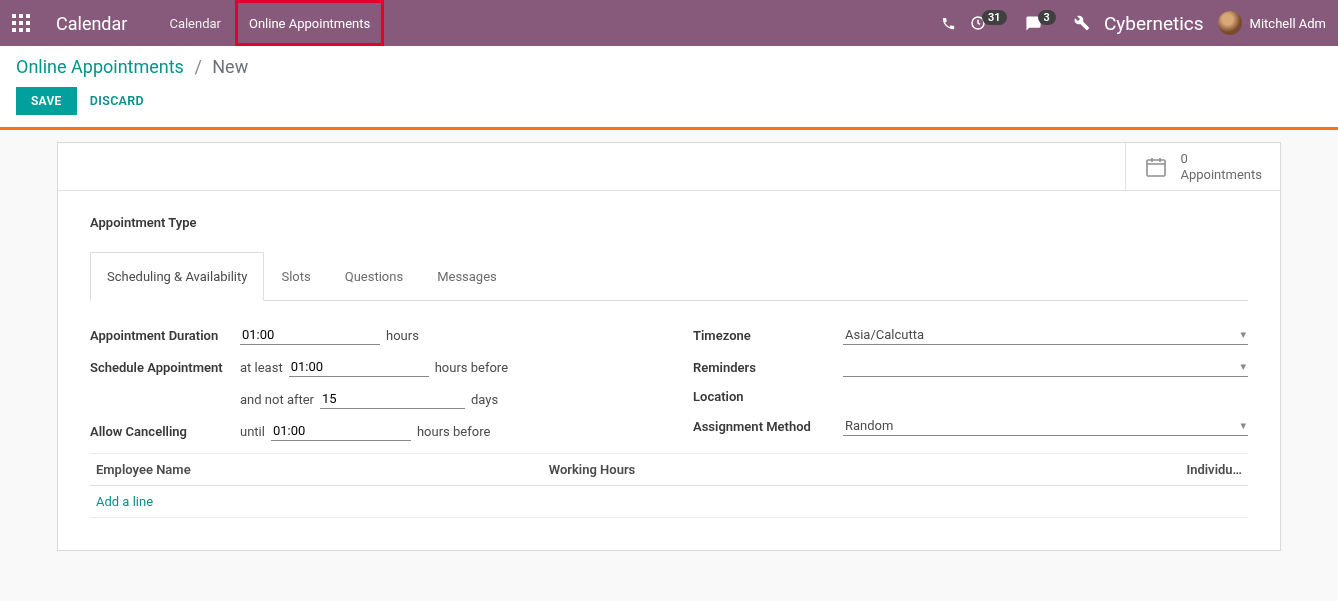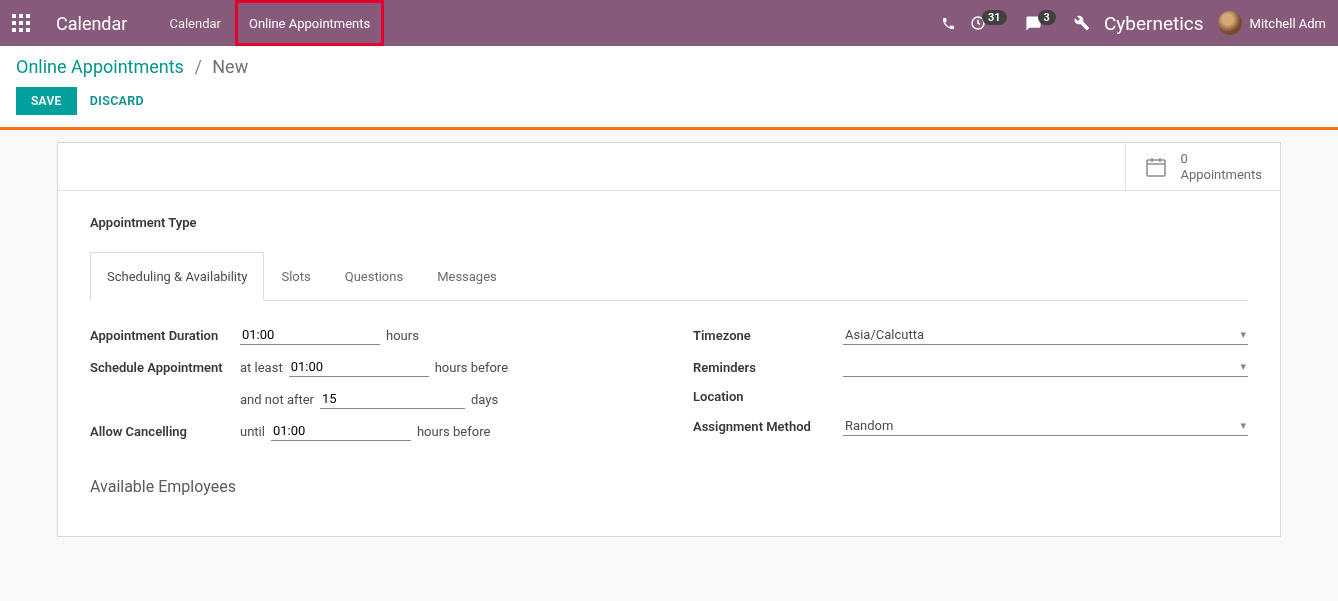--- a/index.html
+++ b/index.html
@@ -207,16 +207,29 @@
           <div class="field-row">
             <label>Assignment Method</label>
             <div class="select-like">
               <span>Random</span>
               <span class="caret">▾</span>
             </div>
           </div>
         </div>
       </div>
 
-      <div class="subheading">Available Employees</div>
+      <table class="emp-table">
+        <thead>
+          <tr>
+            <th>Employee Name</th>
+            <th>Working Hours</th>
+            <th>Individu…</th>
+          </tr>
+        </thead>
+        <tbody>
+          <tr>
+            <td colspan="3"><span class="add-line">Add a line</span></td>
+          </tr>
+        </tbody>
+      </table>
     </div>
   </div>
 </div>
 
 </body></html>

